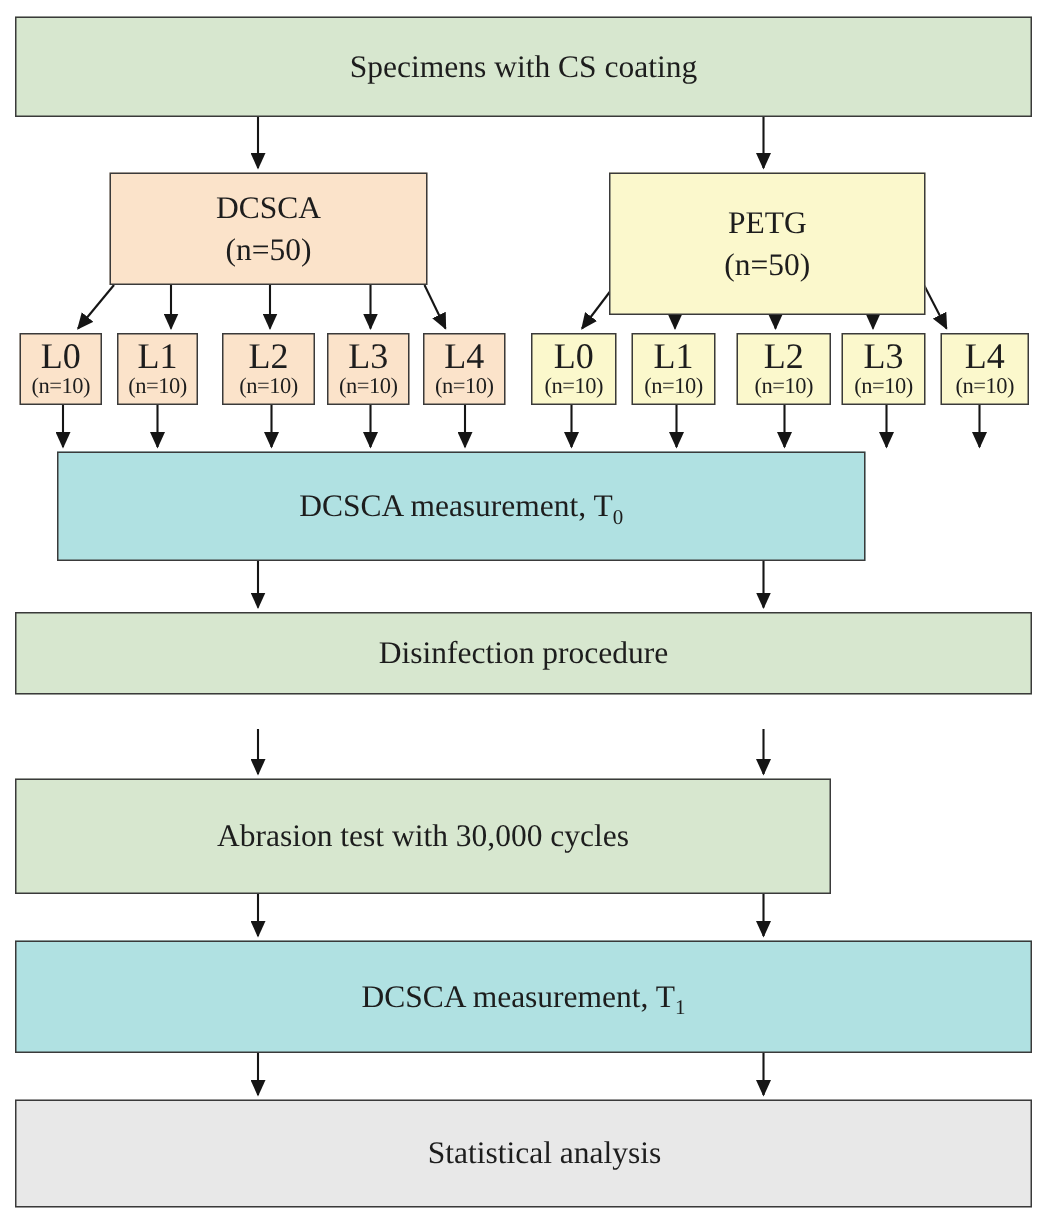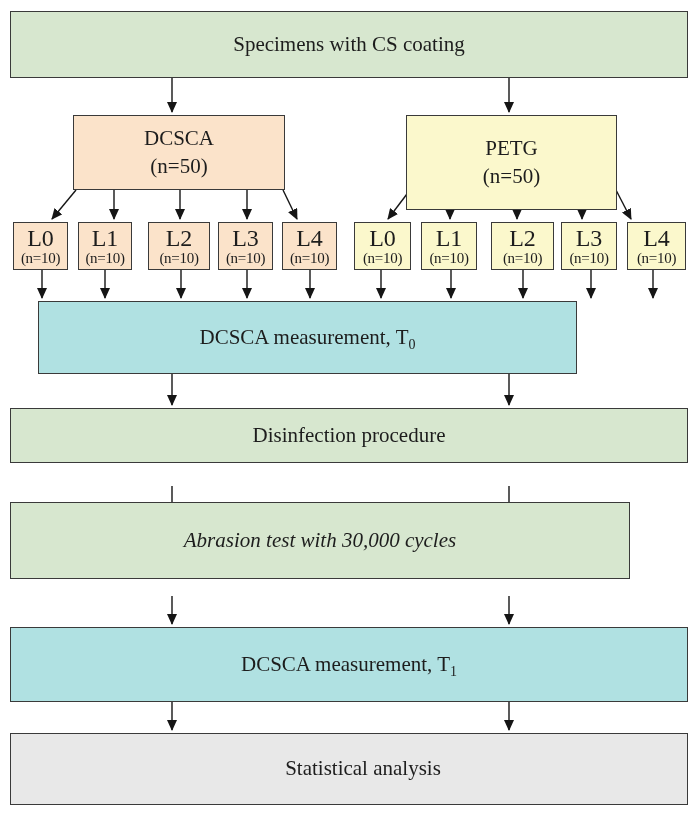--- a/index.html
+++ b/index.html
@@ -141,21 +141,21 @@
   <div class="node big cyan" style="left:10px; top:301px; width:539px; height:73px;margin-left:28px;">
     <span>
       <span>DCSCA measurement, T</span><sub class="tsub">0</sub>
     </span>
   </div>
 
   <div class="node big green" style="left:10px; top:408px; width:678px; height:55px;">
     <span>Disinfection procedure</span>
   </div>
 
-  <div class="node big green" style="left:10px; top:502px; width:620px; height:77px;font-style:italic;">
+  <div class="node big green" style="left:10px; top:519px; width:544px; height:77px;">
     <span>Abrasion test with 30,000 cycles</span>
   </div>
 
   <div class="node big cyan" style="left:10px; top:627px; width:678px; height:75px;font-family:Liberation Serif, serif;">
     <span>
       <span>DCSCA measurement, T</span><sub class="tsub">1</sub>
     </span>
   </div>
 
   <div class="node big gray" style="left:10px; top:733px; width:678px; height:72px;">

